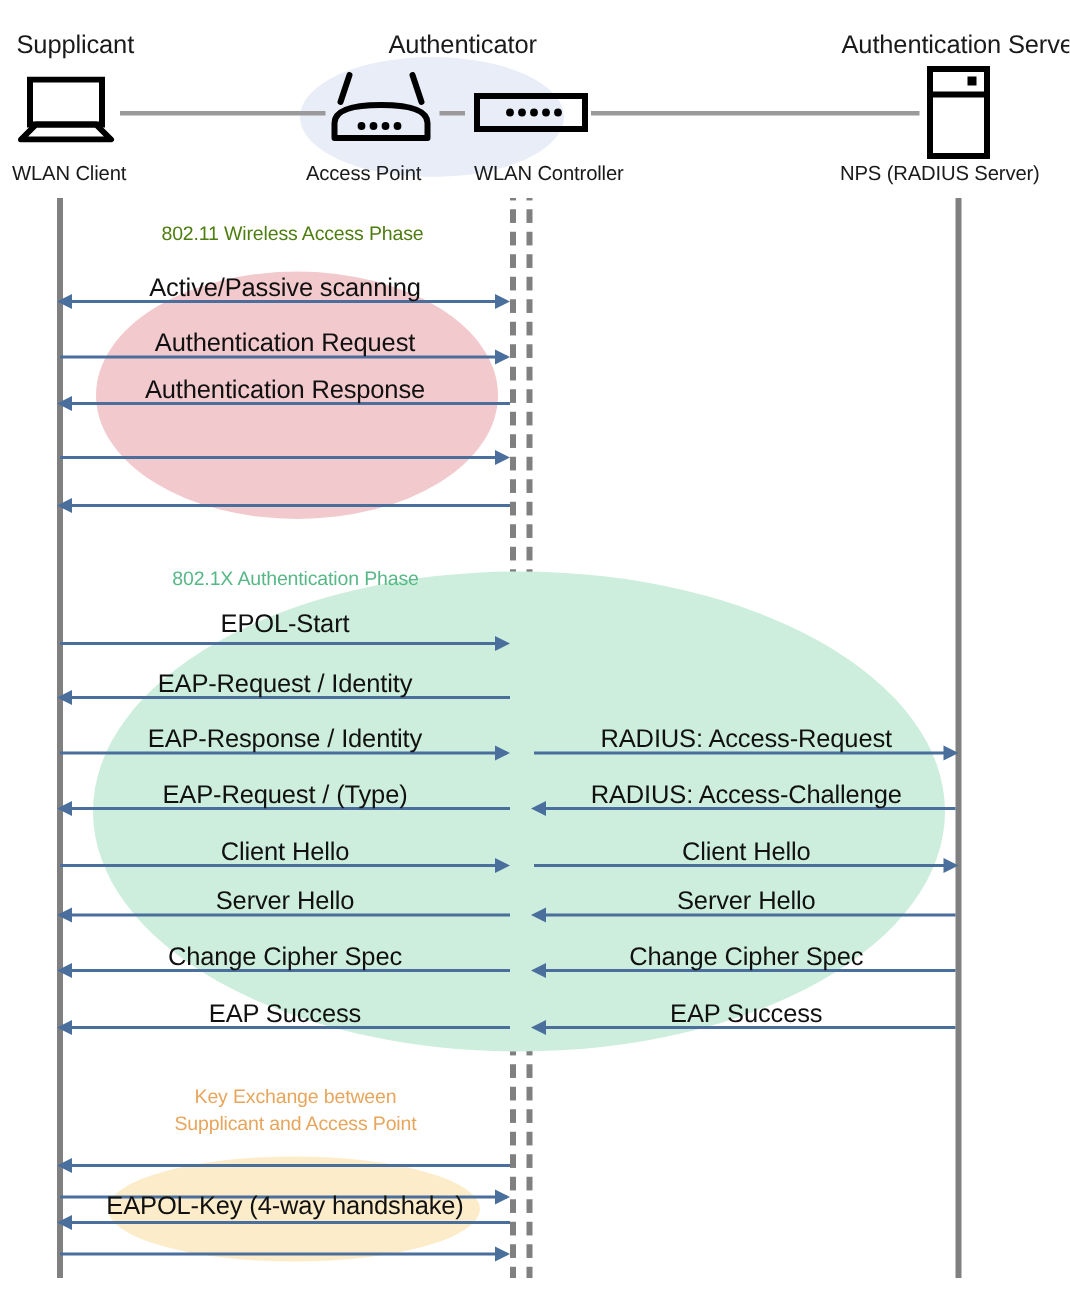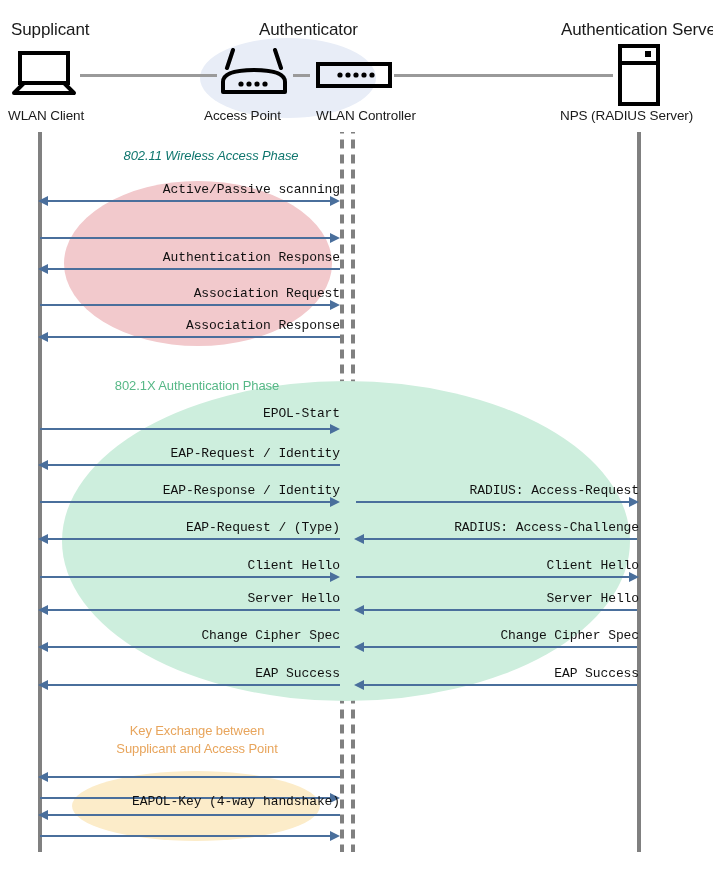--- a/index.html
+++ b/index.html
@@ -110,26 +110,25 @@
   }
   .arrowhead.right {
     border-left: 10px solid #4a6f9c;
   }
   .arrowhead.left {
     border-right: 10px solid #4a6f9c;
   }
   .msg-label {
     position: absolute;
     z-index: 6;
-    font-size: 13px;
+    font-size: 17px;
     color: #111111;
-    text-align: right;
+    text-align: center;
     white-space: nowrap;
     letter-spacing: -0.1px;
-    font-family: Liberation Mono, monospace;
   }
 </style>
 </head>
 <body>
 
 <div id="canvas">
 
   <div class="auth-blob"></div>
 
   <div class="actor-title" style="left:11px; top:20px;">Supplicant</div>
@@ -185,42 +184,41 @@
 
   <div class="lifeline-solid" style="left:38px; top:132px; height:720px;"></div>
   <div class="lifeline-dashed" style="left:340px; top:132px; height:720px;"></div>
   <div class="lifeline-dashed" style="left:351px; top:132px; height:720px;"></div>
   <div class="lifeline-solid" style="left:637px; top:132px; height:720px;"></div>
 
   <div class="phase-blob" style="left:64px; top:181px; width:268px; height:165px; background:#f2c9cc;"></div>
   <div class="phase-blob" style="left:62px; top:381px; width:568px; height:320px; background:#cdeedd;"></div>
   <div class="phase-blob" style="left:72px; top:771px; width:248px; height:70px; background:#fcecc9;"></div>
 
-  <div class="phase-label" style="left:76px; top:147px; width:270px; color:#0f766e;font-style:italic;">802.11 Wireless Access Phase</div>
+  <div class="phase-label" style="left:60px; top:147px; width:270px; color:#4d7c0f;">802.11 Wireless Access Phase</div>
   <div class="phase-label" style="left:62px; top:377px; width:270px; color:#57b887;text-align:center;">802.1X Authentication Phase</div>
   <div class="phase-label" style="left:62px; top:722px; width:270px; color:#e8a55c;">Key Exchange between
 Supplicant and Access Point</div>
 
   <div class="msg-label" style="left:40px; top:182px; width:300px;">Active/Passive scanning</div>
   <div class="msg-line" style="left:46px; top:200px; width:292px;"></div>
   <div class="arrowhead left" style="left:38px; top:196px;"></div>
   <div class="arrowhead right" style="left:330px; top:196px;"></div>
 
+  <div class="msg-label" style="left:40px; top:219px; width:300px;">Authentication Request</div>
   <div class="msg-line" style="left:40px; top:237px; width:298px;"></div>
   <div class="arrowhead right" style="left:330px; top:233px;"></div>
 
   <div class="msg-label" style="left:40px; top:250px; width:300px;">Authentication Response</div>
   <div class="msg-line" style="left:46px; top:268px; width:294px;"></div>
   <div class="arrowhead left" style="left:38px; top:264px;"></div>
 
-  <div class="msg-label" style="left:40px; top:286px; width:300px;">Association Request</div>
   <div class="msg-line" style="left:40px; top:304px; width:298px;"></div>
   <div class="arrowhead right" style="left:330px; top:300px;"></div>
 
-  <div class="msg-label" style="left:40px; top:318px; width:300px;">Association Response</div>
   <div class="msg-line" style="left:46px; top:336px; width:294px;"></div>
   <div class="arrowhead left" style="left:38px; top:332px;"></div>
 
   <div class="msg-label" style="left:40px; top:406px; width:300px;">EPOL-Start</div>
   <div class="msg-line" style="left:40px; top:428px; width:298px;"></div>
   <div class="arrowhead right" style="left:330px; top:424px;"></div>
 
   <div class="msg-label" style="left:40px; top:446px; width:300px;">EAP-Request / Identity</div>
   <div class="msg-line" style="left:46px; top:464px; width:294px;"></div>
   <div class="arrowhead left" style="left:38px; top:460px;"></div>

